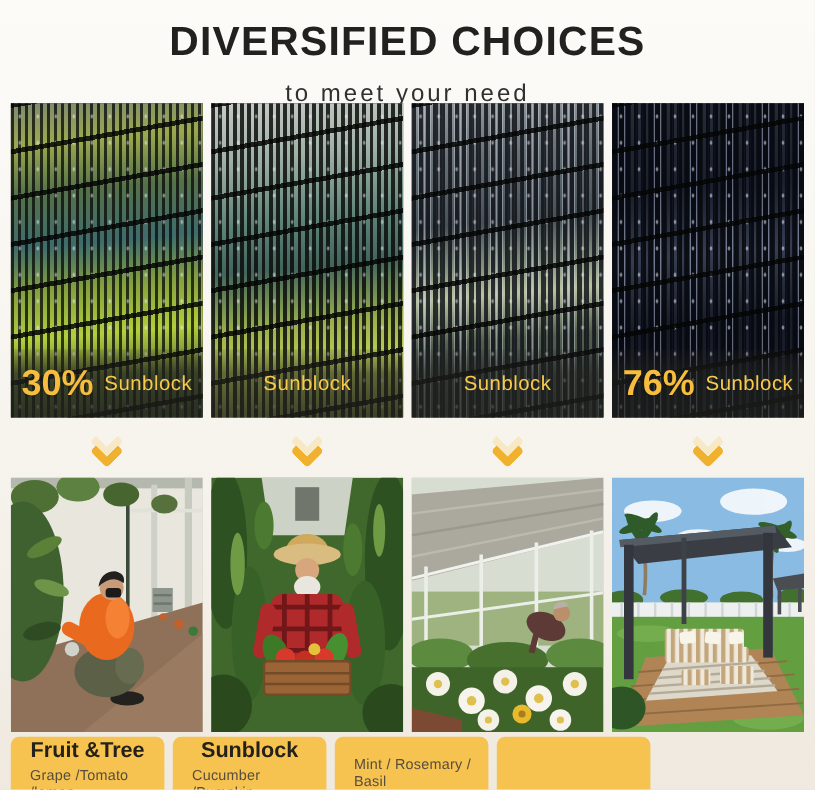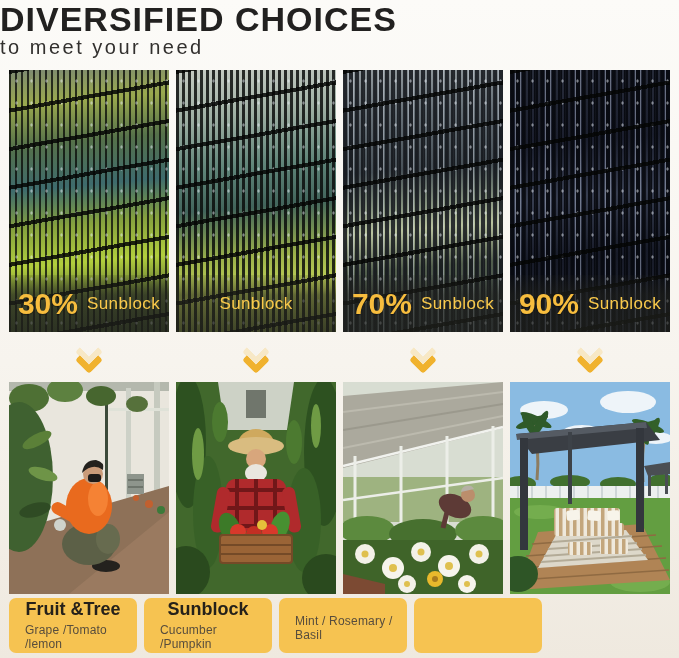--- a/index.html
+++ b/index.html
@@ -2,23 +2,23 @@
 <html><head>
 <meta charset="utf-8">
 <style>
   html,body{margin:0;padding:0;}
   body{background:#e9e6df;font-family:"Liberation Sans",sans-serif;}
   .page{
     width:679px;height:658px;margin:0 auto;position:relative;overflow:hidden;
     background:linear-gradient(180deg,#fcfbf8 0%,#f7f4ee 55%,#efe9df 100%);
   }
   
-  .hdr{text-align:left;padding-top:2px;height:64px;}
+  .hdr{text-align:center;padding-top:18px;height:64px;}
   .hdr .title{font-size:34px;font-weight:800;letter-spacing:1px;color:#222120;line-height:1.0;}
-  .hdr .subtitle{font-size:20px;font-weight:400;letter-spacing:2.5px;color:#32302e;margin-top:0;}
+  .hdr .subtitle{font-size:20px;font-weight:400;letter-spacing:2.5px;color:#32302e;margin-top:15px;}
   
   .row{display:flex;gap:7px;padding:0 9px;}
   
   .mesh-row{margin-top:4px;}
   .mesh-panel{position:relative;width:160px;height:262px;overflow:hidden;background:#333;}
   .mesh-bg,.mesh-weave,.mesh-rows{position:absolute;inset:0;}
   .m30 .mesh-bg{background:linear-gradient(175deg,#7d8a72 0%,#9aa94e 13%,#55714a 28%,#3e6b6d 44%,#86a23e 58%,#b2cf3d 72%,#5c6e35 86%,#39482b 100%);}
   .m50 .mesh-bg{background:linear-gradient(175deg,#c6cbc4 0%,#9fb0a4 18%,#5d8377 38%,#42655c 52%,#9cb24a 70%,#c6d75a 84%,#6d7c3a 100%);}
   .m70 .mesh-bg{background:linear-gradient(175deg,#9aa2a6 0%,#6b757c 18%,#4a545b 38%,#8e9c86 52%,#c2cda6 60%,#55624f 74%,#3c4650 100%);}
   .m90 .mesh-bg{background:linear-gradient(175deg,#2a2f3d 0%,#1c2030 28%,#3a4154 48%,#181c2a 70%,#232836 100%);}
@@ -87,31 +87,30 @@
       <div class="mesh-caption">
         <span class="sunword">Sunblock</span>
       </div>
     </div>
 
     <div class="mesh-panel m70">
       <div class="mesh-bg"></div>
       <div class="mesh-weave"></div>
       <div class="mesh-rows"></div>
       <div class="mesh-caption">
-        <span class="pct">70%</span>
         <span class="sunword">Sunblock</span>
       </div>
     </div>
 
     <div class="mesh-panel m90">
       <div class="mesh-bg"></div>
       <div class="mesh-weave"></div>
       <div class="mesh-rows"></div>
       <div class="mesh-caption">
-        <span class="pct">90%</span>
+        <span class="pct">76%</span>
         <span class="sunword">Sunblock</span>
       </div>
     </div>
   </div>
 
   <div class="row arrow-row">
     <div class="arrow-cell">
       <span class="chevron light"></span>
       <span class="chevron dark"></span>
     </div>

